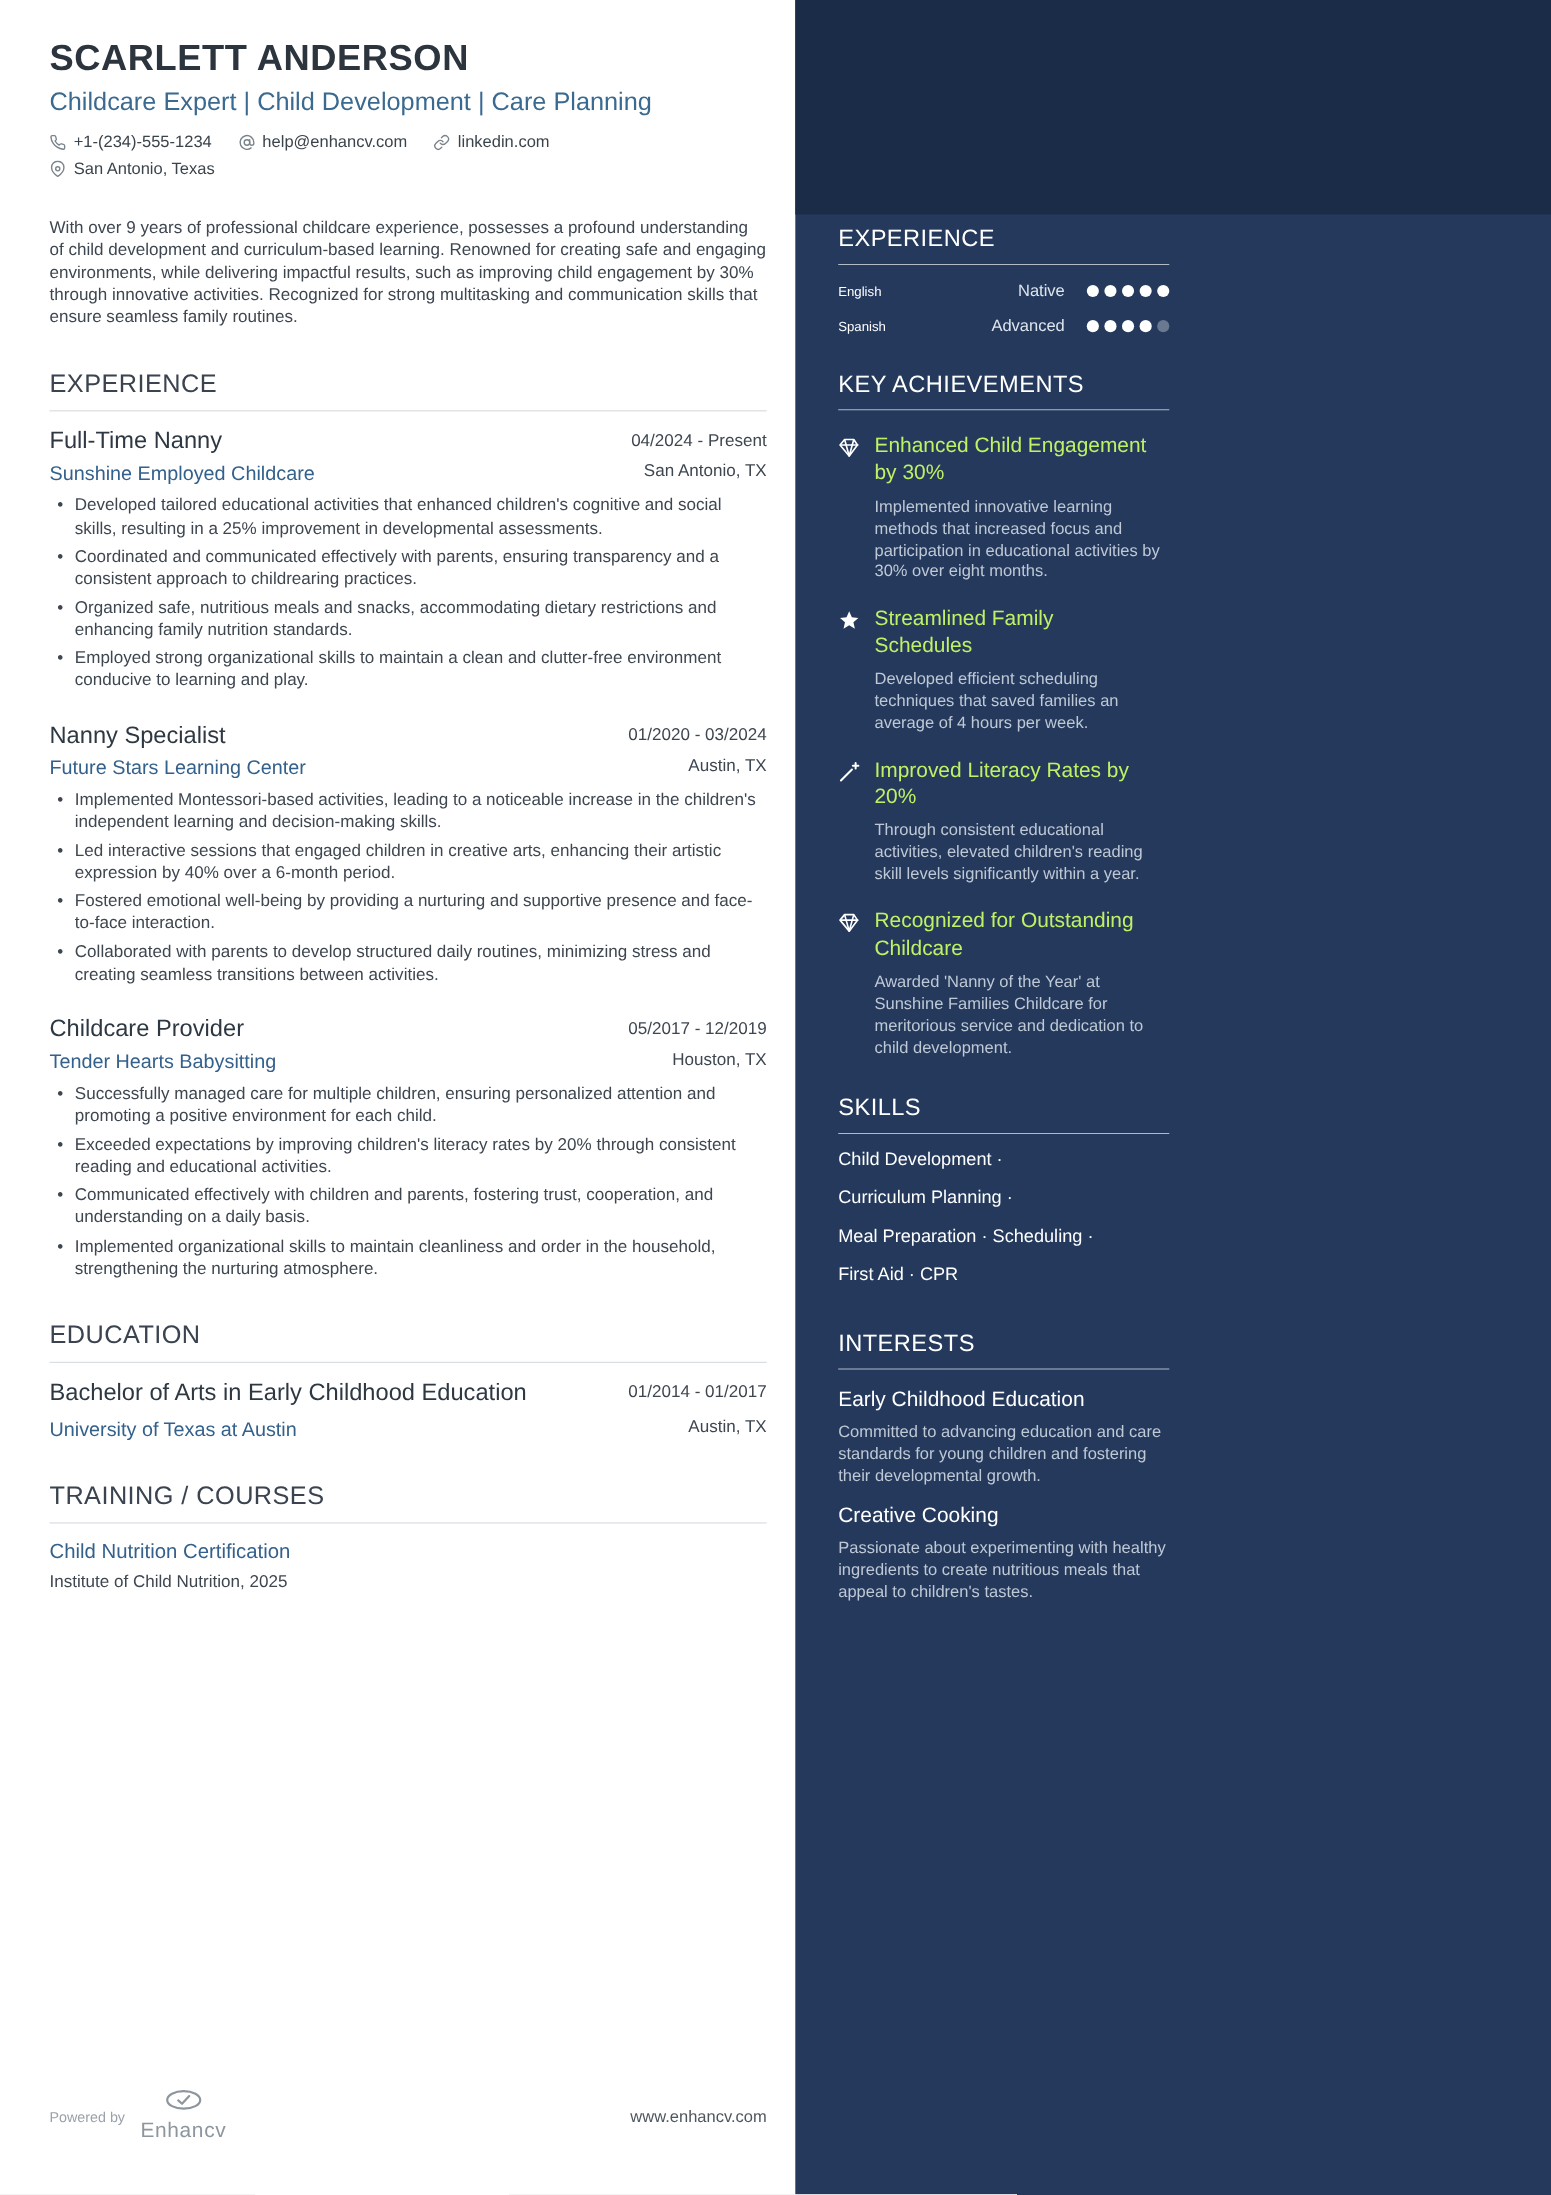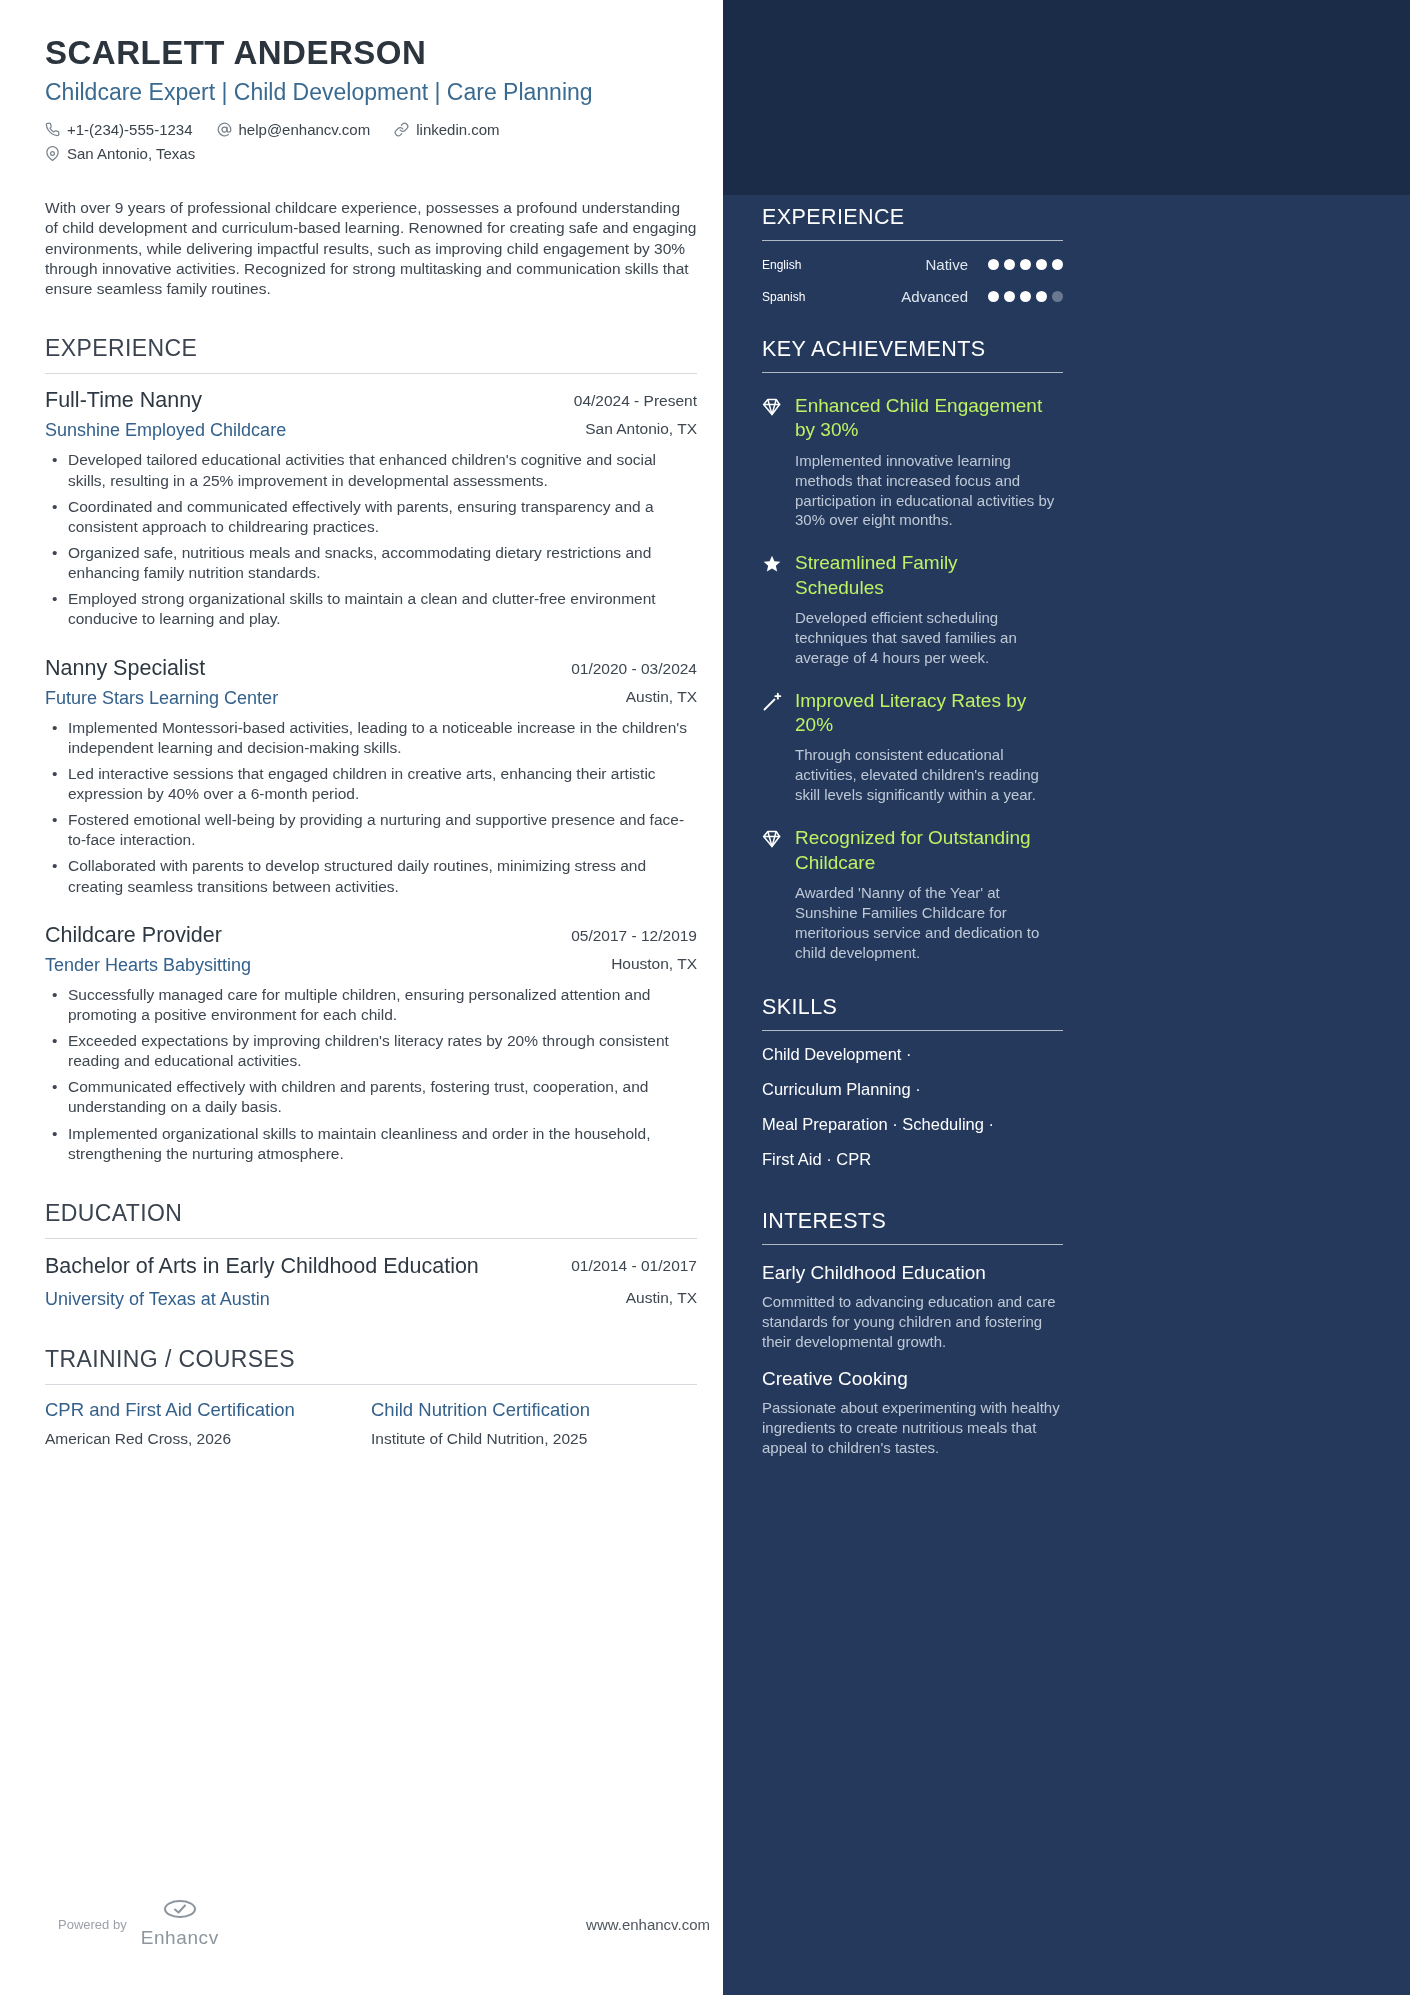--- a/index.html
+++ b/index.html
@@ -36,21 +36,21 @@
   .edu-top { display:flex; justify-content:space-between; align-items:flex-start; margin-top:14px; }
   .degree { font-size:21.5px; font-weight:500; color:#2e3842; max-width:440px; line-height:1.3; }
   .edu-sub { display:flex; justify-content:space-between; align-items:flex-start; margin-top:8px; }
   .school { font-size:18px; color:#34618c; font-weight:500; }
 
   .training-row { display:flex; margin-top:14px; }
   .course { width:340px; padding-right:20px; }
   .course-title { font-size:18.5px; color:#34618c; font-weight:500; }
   .course-provider { font-size:15.5px; color:#3e4650; margin-top:9px; }
 
-  .footer { position:absolute; left:58px; bottom:46px; width:652px; display:flex; justify-content:space-between; align-items:center; }
+  .footer { position:absolute; left:45px; bottom:46px; width:652px; display:flex; justify-content:space-between; align-items:center; }
   .footer-left { display:flex; align-items:center; gap:14px; }
   .powered { font-size:13px; color:#9aa1a8; }
   .brandmark { display:flex; align-items:center; gap:8px; color:#8d959d;flex-direction:column; }
   .brand-text { font-size:19px; letter-spacing:0.6px; color:#8d959d; }
   .website { font-size:15px; color:#4e565e; }
 
   
   .sidebar { flex:1; background:#24395c; position:relative; }
   .sidebar-topband { position:absolute; top:0; left:0; right:0; height:195px; background:#1b2c49; }
   .sidebar-content { position:relative; width:301px; margin-left:39px; padding-top:205px; color:#fff; }
@@ -195,24 +195,20 @@
         <span class="school">University of Texas at Austin</span>
         <span class="loc">Austin, TX</span>
       </div>
     </section>
 
     <section class="sec">
       <div class="sec-head">
         <h2>TRAINING / COURSES</h2>
       </div>
       <div class="training-row">
-        <div class="course">
-          <div class="course-title">CPR and First Aid Certification</div>
-          <div class="course-provider">American Red Cross, 2026</div>
-        </div>
         <div class="course">
           <div class="course-title">Child Nutrition Certification</div>
           <div class="course-provider">Institute of Child Nutrition, 2025</div>
         </div>
       </div>
     </section>
 
     <div class="footer">
       <div class="footer-left">
         <span class="powered">Powered by</span>

